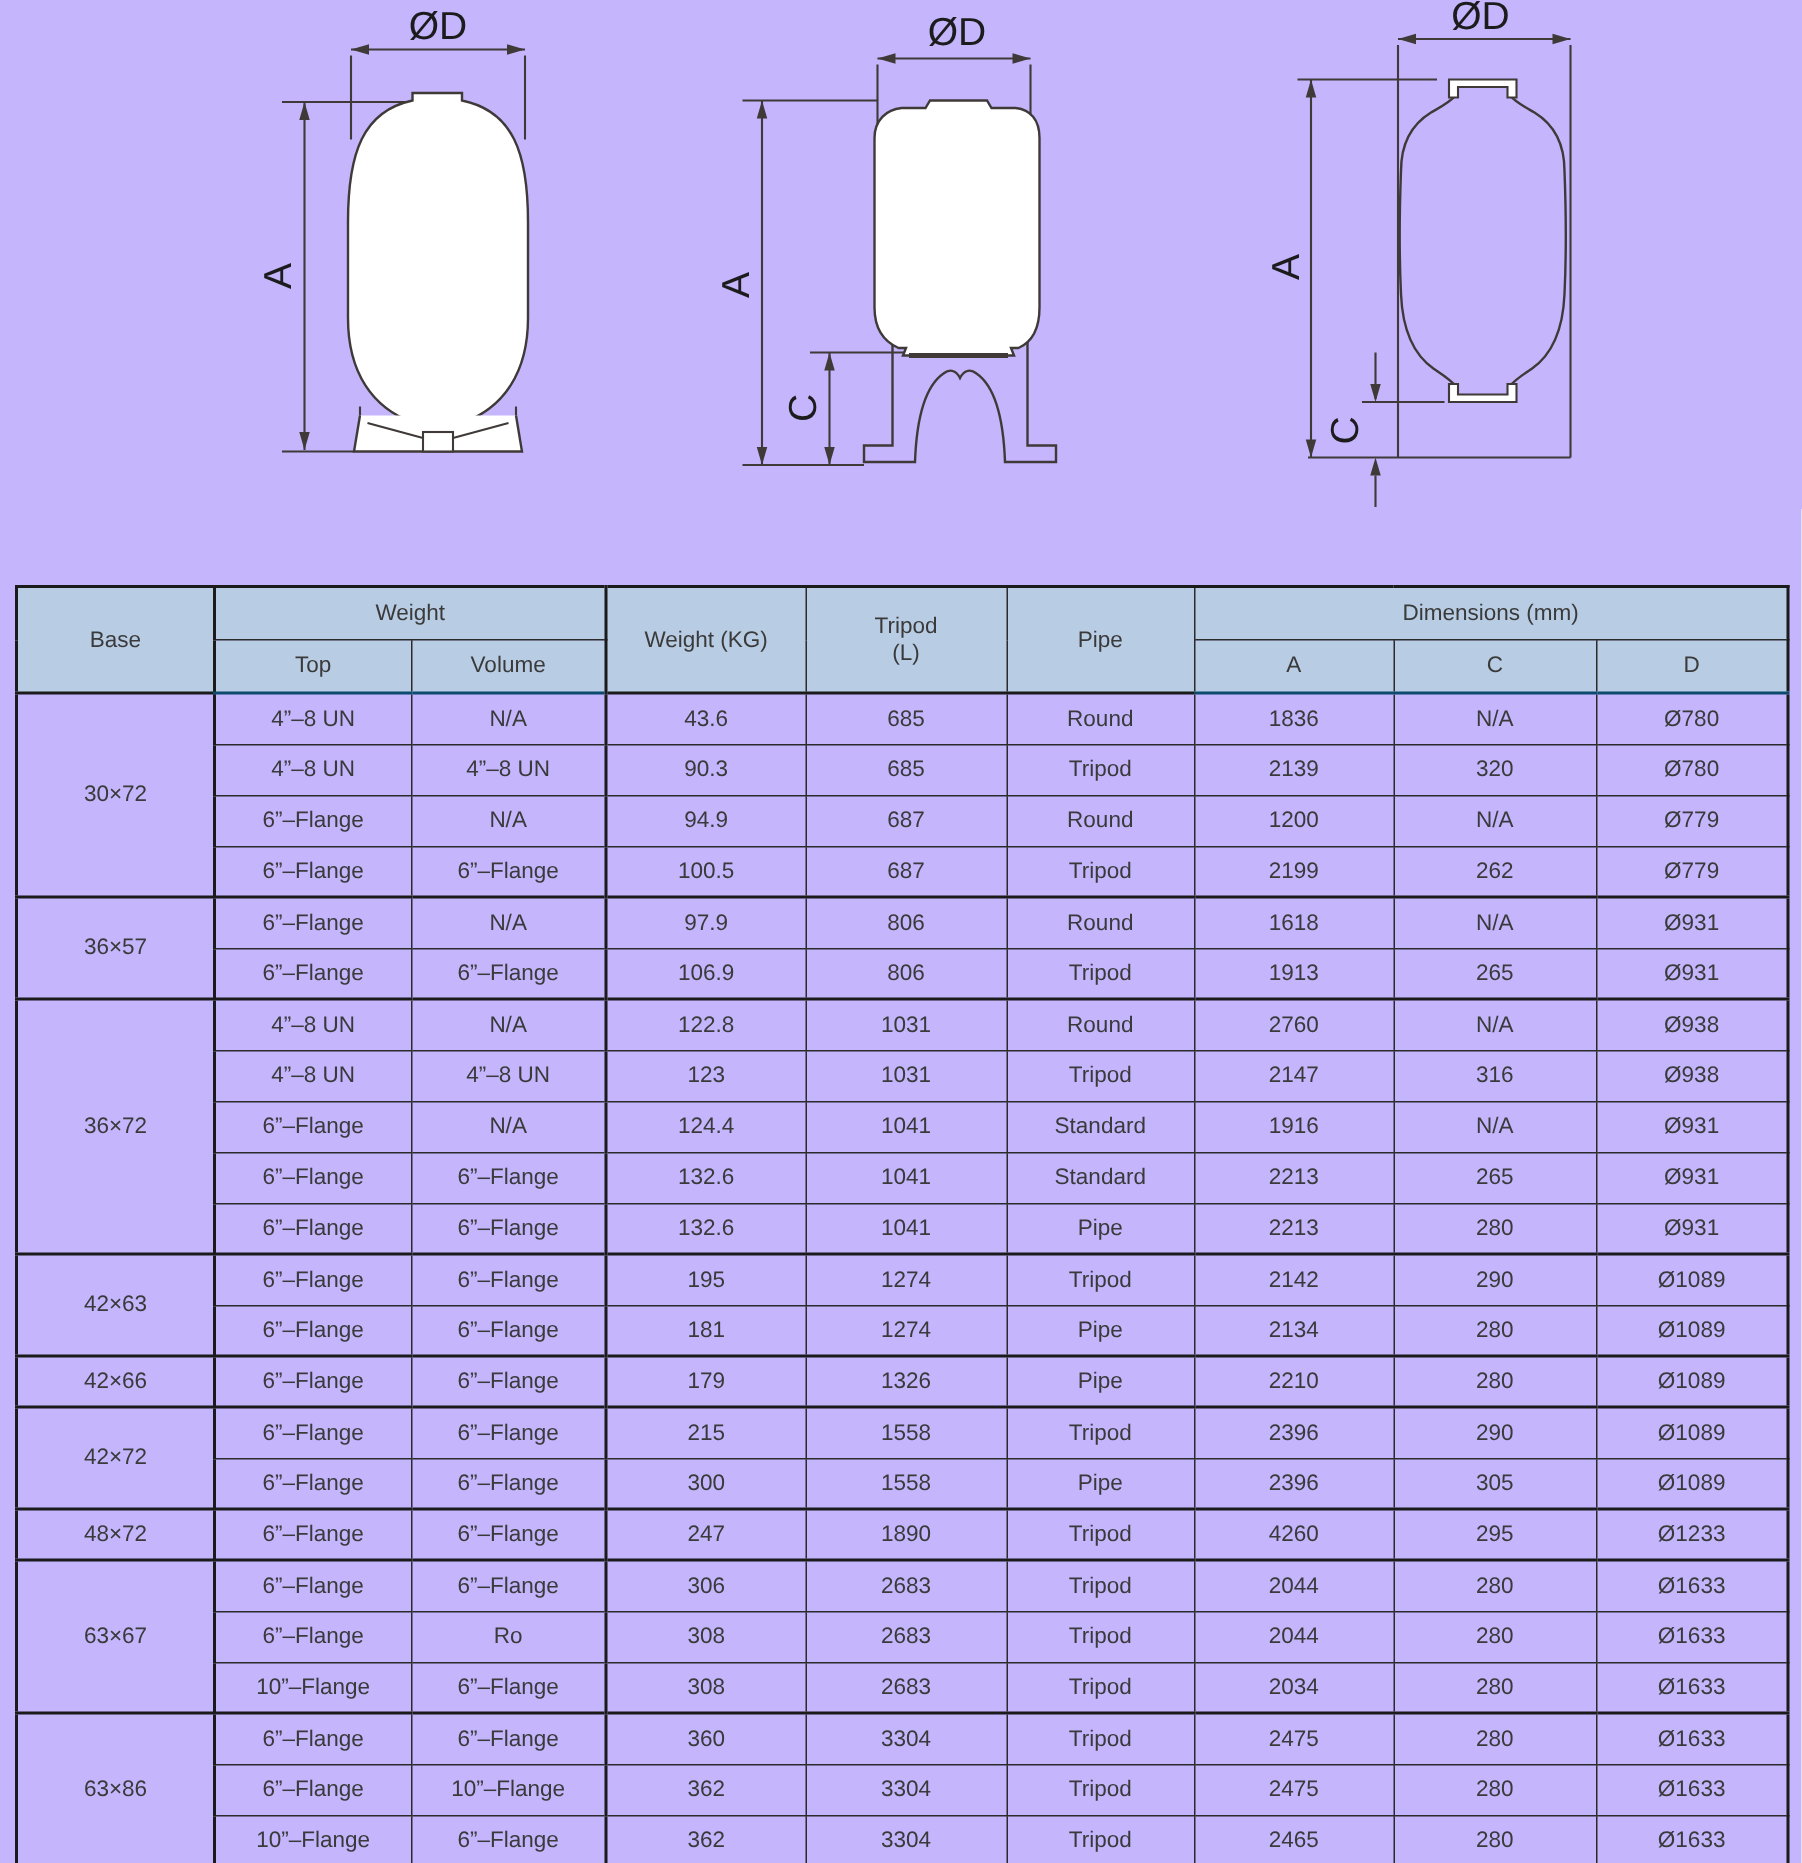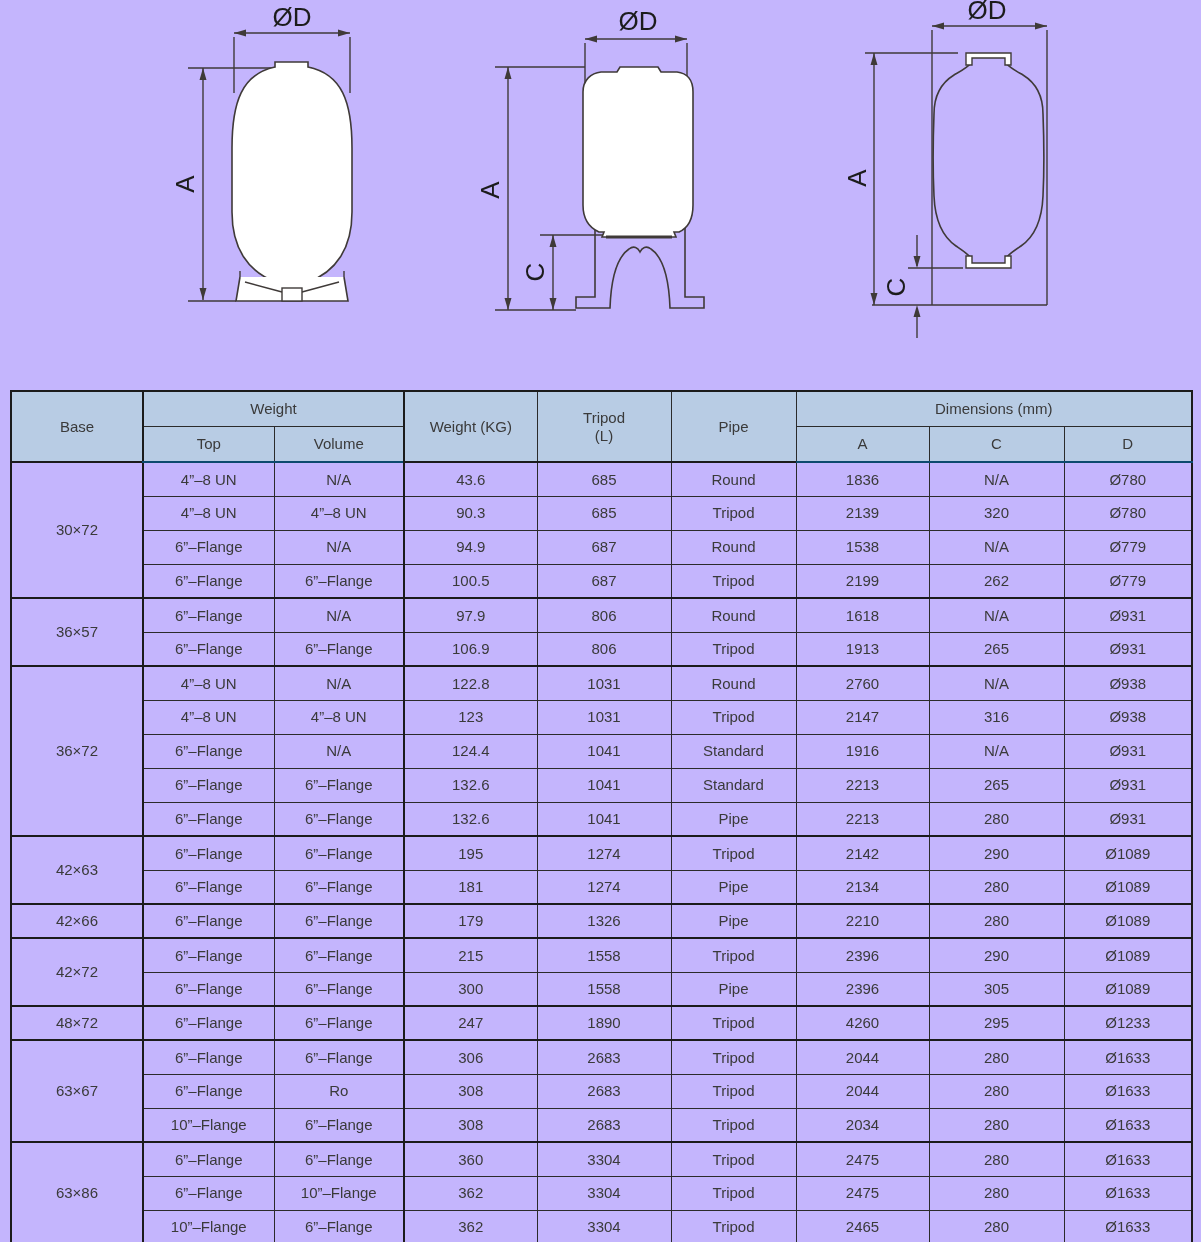--- a/index.html
+++ b/index.html
@@ -186,21 +186,21 @@
           <td class="col-5">2139</td>
           <td class="col-6">320</td>
           <td class="col-7">Ø780</td>
         </tr>
         <tr>
           <td class="col-0">6”–Flange</td>
           <td class="col-1">N/A</td>
           <td class="col-2">94.9</td>
           <td class="col-3">687</td>
           <td class="col-4">Round</td>
-          <td class="col-5">1538</td>
+          <td class="col-5">1200</td>
           <td class="col-6">N/A</td>
           <td class="col-7">Ø779</td>
         </tr>
         <tr>
           <td class="col-0">6”–Flange</td>
           <td class="col-1">6”–Flange</td>
           <td class="col-2">100.5</td>
           <td class="col-3">687</td>
           <td class="col-4">Tripod</td>
           <td class="col-5">2199</td>

